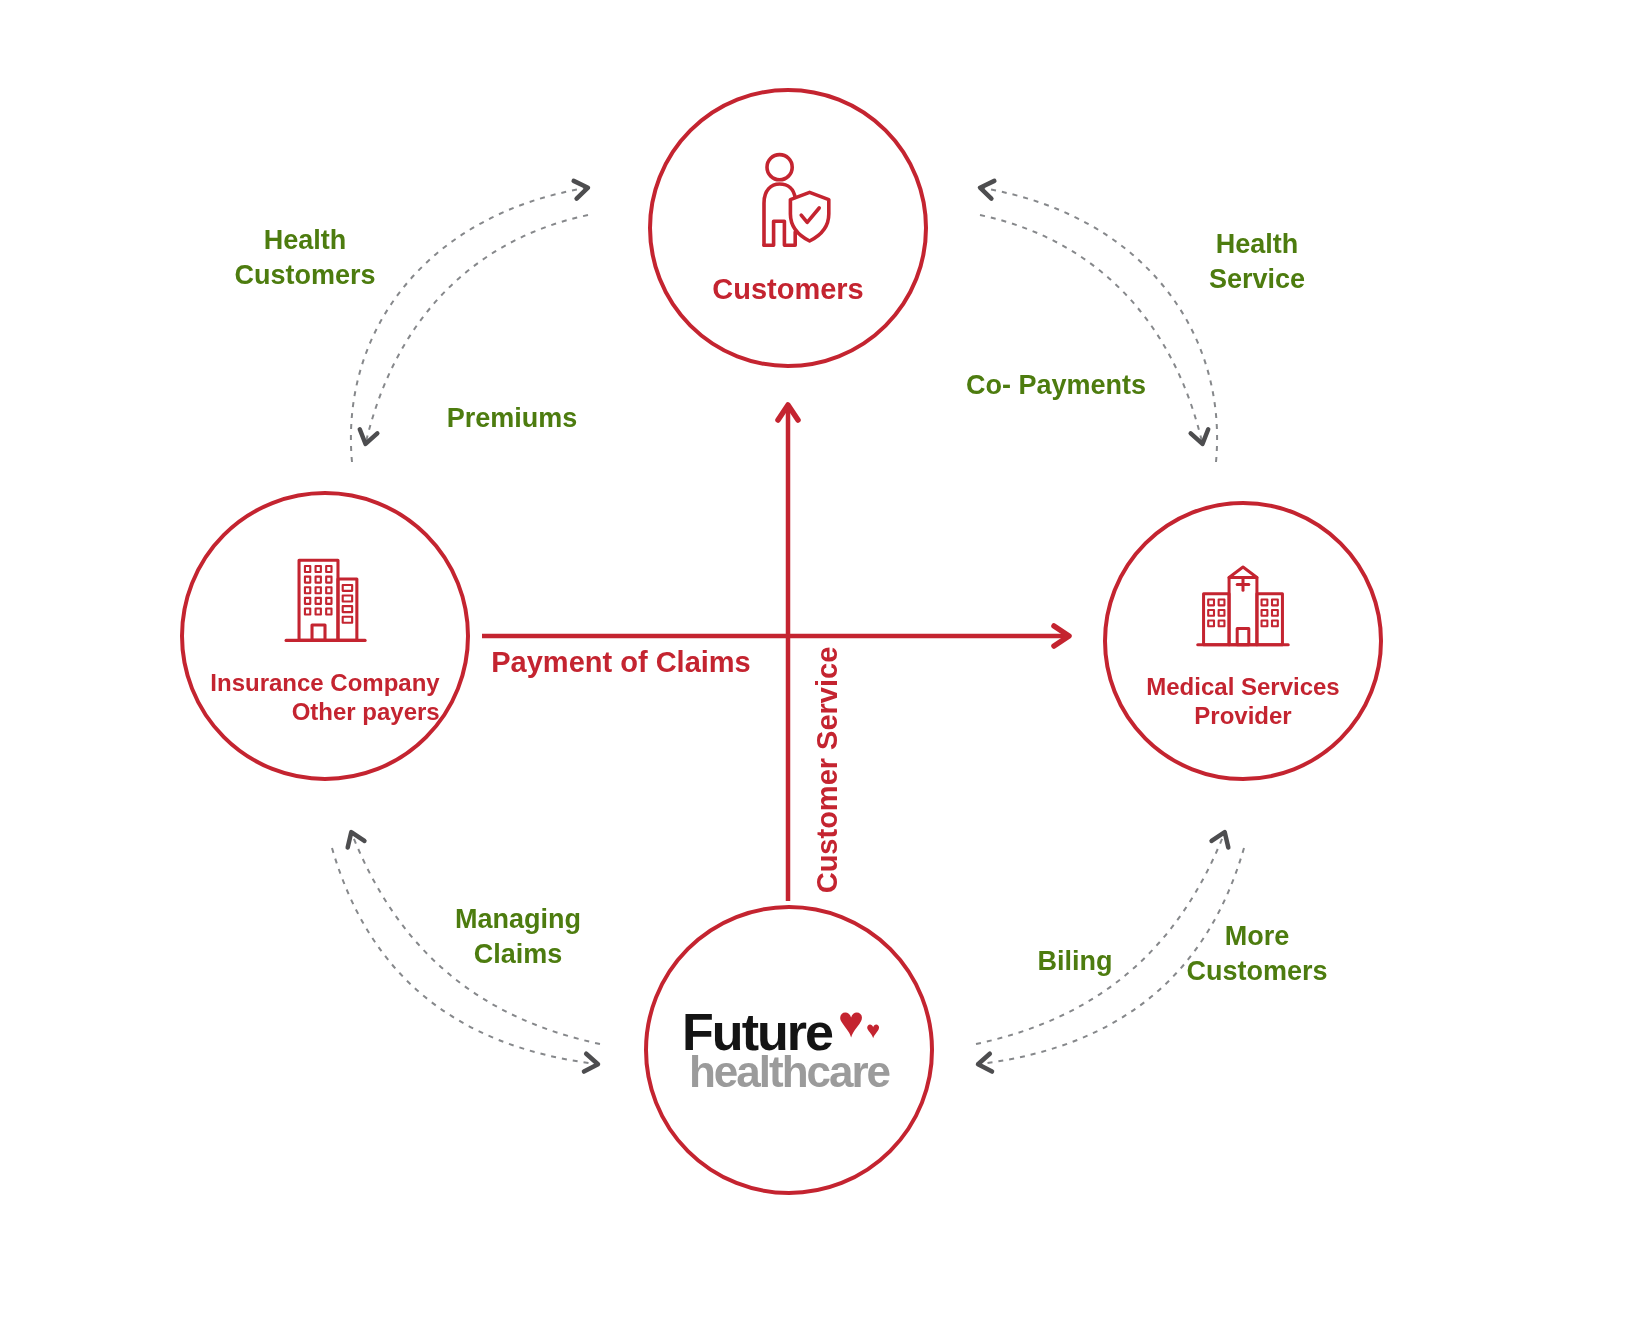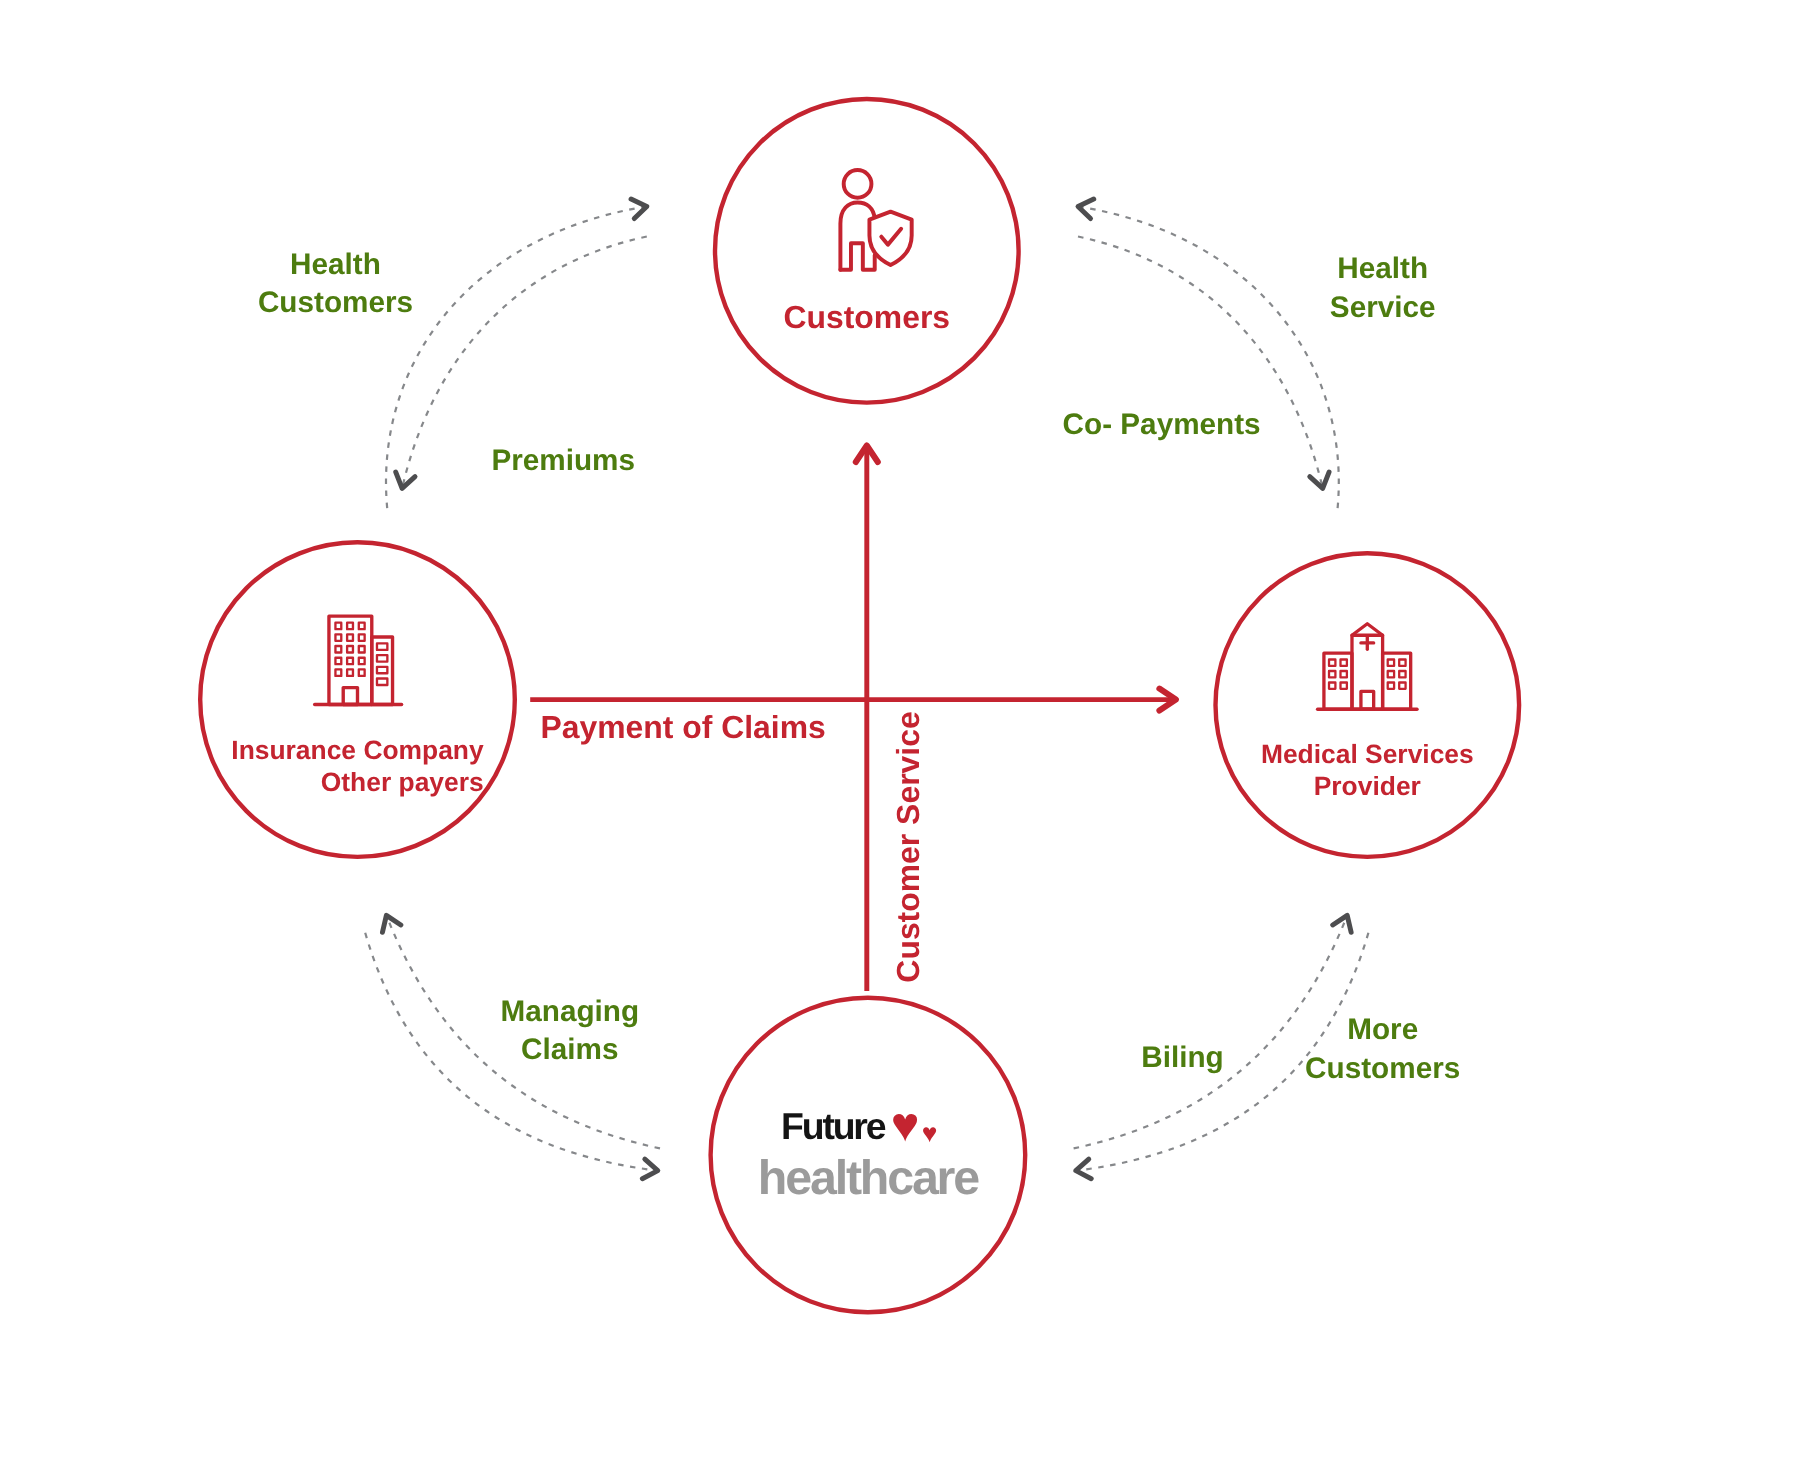--- a/index.html
+++ b/index.html
@@ -17,21 +17,21 @@
 
   .flow-label{position:absolute;transform:translate(-50%,-50%);color:#4d7c0f;font-weight:bold;
               font-size:27px;line-height:1.3;text-align:center;white-space:nowrap;}
   .flow-label span{display:block;}
   .red-label{position:absolute;transform:translate(-50%,-50%);color:#c42430;font-weight:bold;
              font-size:29px;white-space:nowrap;}
   .red-label.vertical{transform:translate(-50%,-50%) rotate(-90deg);}
 
   .logo{display:flex;flex-direction:column;align-items:center;line-height:1;}
   .logo-top{display:flex;align-items:flex-start;}
-  .logo-future{font-size:34px;font-weight:800;color:#141414;letter-spacing:-2px;}
+  .logo-future{font-size:52px;font-weight:800;color:#141414;letter-spacing:-2px;}
   .logo-hearts{position:relative;width:60px;height:50px;margin-left:4px;color:#c42430;}
   .logo-hearts .h1{position:absolute;left:2px;top:-6px;font-size:44px;}
   .logo-hearts .h2{position:absolute;left:30px;top:12px;font-size:24px;}
   .logo-healthcare{font-size:44px;font-weight:700;color:#9b9b9b;letter-spacing:-2px;margin-top:-8px;}
 </style>
 </head>
 <body>
 
 <div id="canvas">
 

